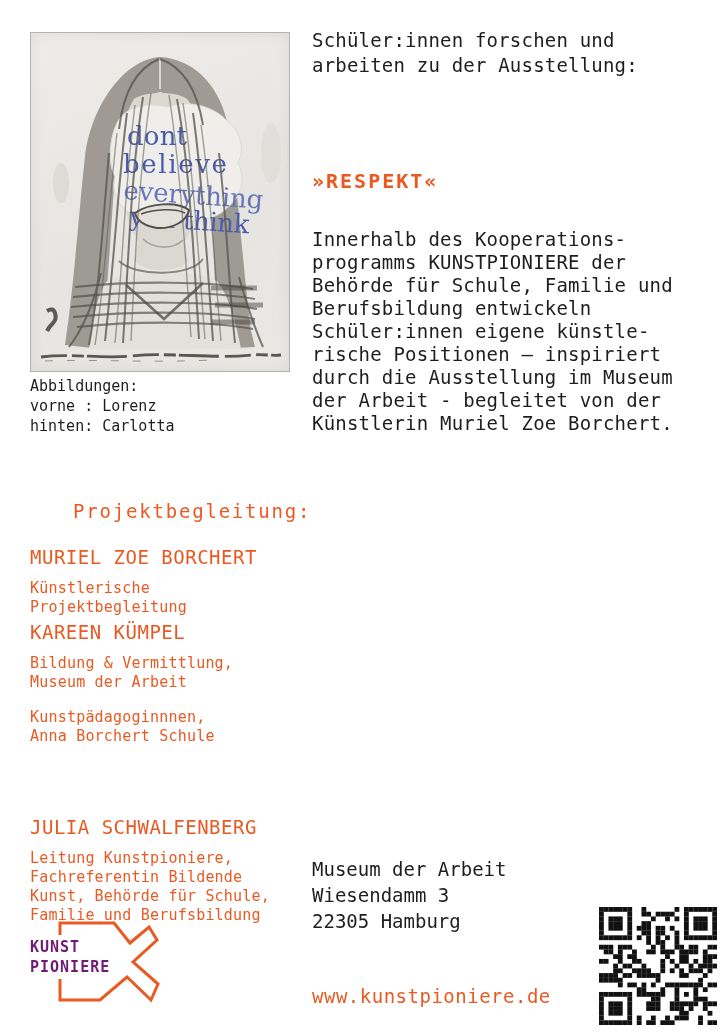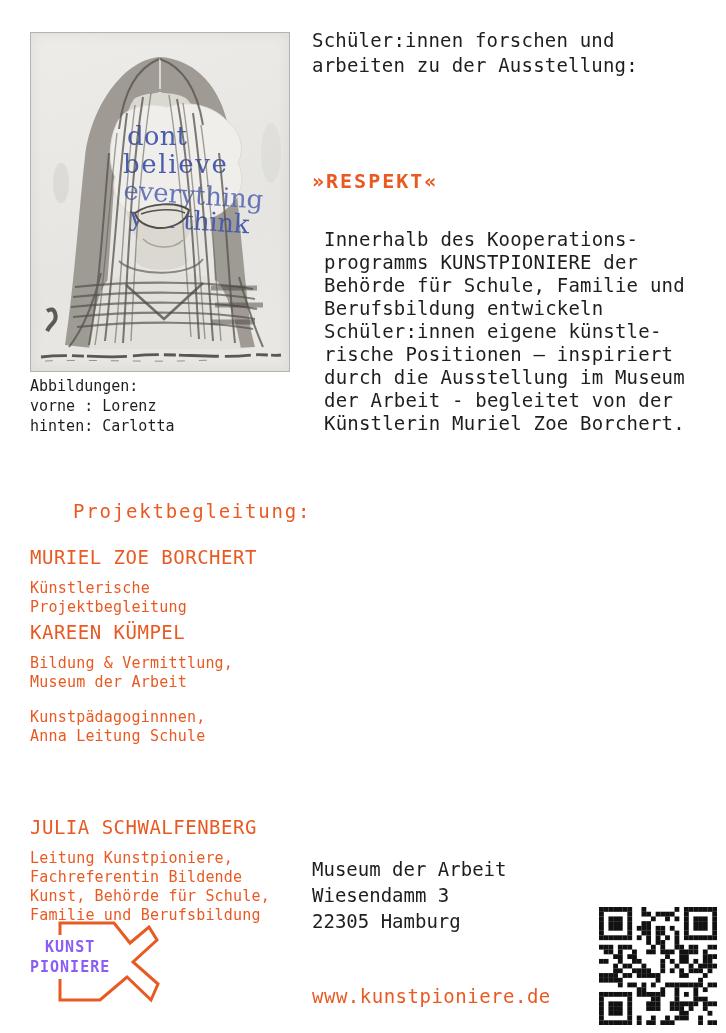--- a/index.html
+++ b/index.html
@@ -15,21 +15,21 @@
   .website{font-size:19px;letter-spacing:0.5px;}
   .caption{font-size:15px;line-height:20px;}
   .credits-header{font-size:19px;letter-spacing:1.8px;}
   .person-name{font-size:19px;line-height:22px;letter-spacing:0.5px;}
   .person-role{font-size:15px;line-height:19px;margin-top:11px;letter-spacing:0.2px;}
   .artwork-frame{left:30px;top:32px;width:258px;height:338px;
         background:linear-gradient(160deg,#edece8,#e6e5e1 60%,#e9e8e4);
         border:1px solid #b5b3ae;box-shadow:inset 0 0 14px rgba(60,55,45,0.08);}
   .logo-box{left:28px;top:893px;width:215px;height:135px;}
   .logo-text{position:absolute;left:2px;top:42px;background:#ffffff;padding:2px 7px 2px 0;
-        font-size:15px;font-weight:bold;line-height:20px;letter-spacing:1px;color:#8b5cf6;z-index:2;text-align:center;}
+        font-size:15px;font-weight:bold;line-height:20px;letter-spacing:1px;color:#701a75;z-index:2;}
   .qr{left:599px;top:907px;width:118px;height:118px;background:#fff;}
   svg text.blue-serif{font-family:"DejaVu Serif","Liberation Serif",serif;}
 </style>
 </head>
 <body>
 
 <div class="page">
 
   <div class="abs artwork-frame">
     <svg width="256" height="336" viewBox="0 0 256 336">
@@ -118,21 +118,21 @@
   </div>
 
   <div class="abs accent" style="left:30px;top:621px;">
     <div class="person-name pre">KAREEN KÜMPEL</div>
     <div class="person-role pre">Bildung &amp; Vermittlung,
 Museum der Arbeit</div>
   </div>
 
   <div class="abs accent" style="left:30px;top:697px;">
     <div class="person-role pre">Kunstpädagoginnnen,
-Anna Leitung Schule</div>
+Anna Borchert Schule</div>
   </div>
 
   <div class="abs accent" style="left:30px;top:816px;">
     <div class="person-name pre">JULIA SCHWALFENBERG</div>
     <div class="person-role pre">Leitung Kunstpioniere,
 Fachreferentin Bildende
 Kunst, Behörde für Schule,
 Familie und Berufsbildung</div>
   </div>
 
@@ -144,21 +144,21 @@
       <div>KUNST</div>
       <div>PIONIERE</div>
     </div>
   </div>
 
   <div class="abs intro pre" style="left:312px;top:28px;">Schüler:innen forschen und
 arbeiten zu der Ausstellung:</div>
 
   <div class="abs respekt accent" style="left:312px;top:141px;margin-top:28px;">»RESPEKT«</div>
 
-  <div class="abs body-text pre" style="left:324px;top:228px;">Innerhalb des Kooperations-
+  <div class="abs body-text pre" style="left:312px;top:228px;">Innerhalb des Kooperations-
 programms KUNSTPIONIERE der
 Behörde für Schule, Familie und
 Berufsbildung entwickeln
 Schüler:innen eigene künstle-
 rische Positionen – inspiriert
 durch die Ausstellung im Museum
 der Arbeit - begleitet von der
 Künstlerin Muriel Zoe Borchert.</div>
 
 

